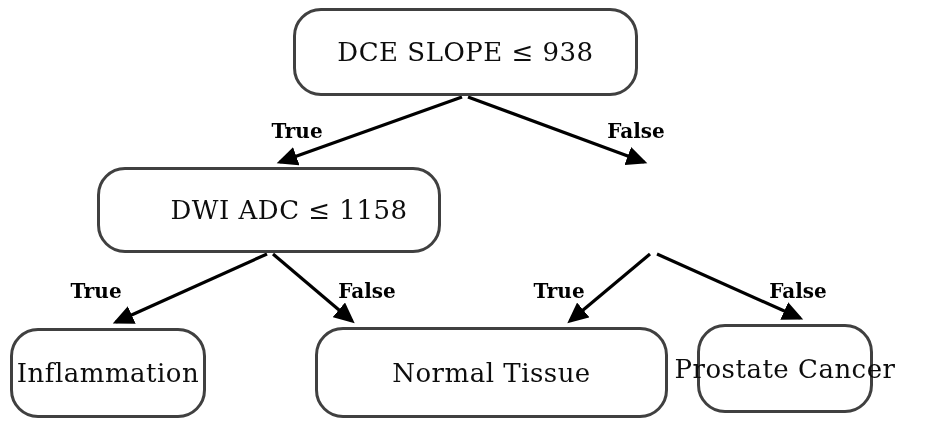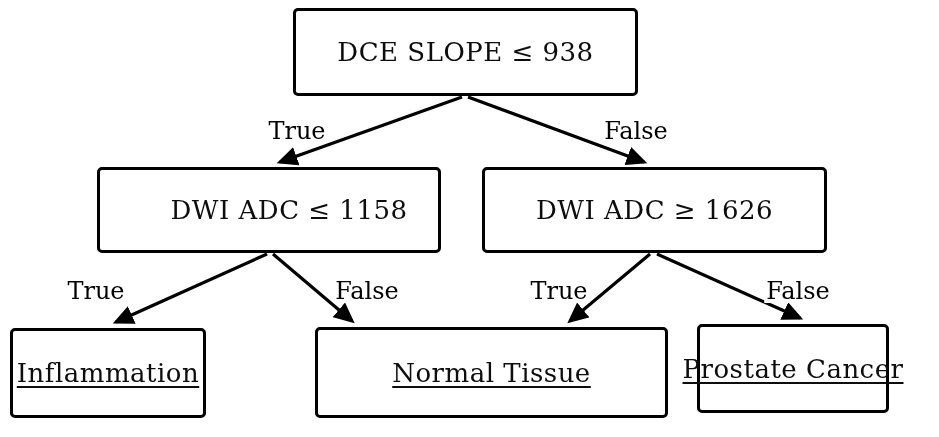--- a/index.html
+++ b/index.html
@@ -18,56 +18,55 @@
   #edge-layer {
     position: absolute;
     left: 0;
     top: 0;
     width: 939px;
     height: 437px;
   }
   .node {
     position: absolute;
     box-sizing: border-box;
-    border: 3px solid #000000;
-    border-radius: 5px;
+    border: 3px solid #404040;
+    border-radius: 28px;
     background: #ffffff;
     display: flex;
     align-items: center;
     justify-content: center;
     text-align: center;
   }
   .node-label {
     font-size: 26px;
     color: #0d0d0d;
     letter-spacing: 0.5px;
     white-space: nowrap;
   }
   .leaf .node-label {
-    text-decoration: underline;
     text-underline-offset: 4px;
   }
   .edge-label {
     position: absolute;
     transform: translate(-50%, -50%);
-    font-weight: normal;
-    font-size: 24px;
+    font-weight: bold;
+    font-size: 20px;
     color: #000000;
     white-space: nowrap;
     background: #ffffff;
     line-height: 1;
     padding: 0 2px;
   }
   
   #node-root   { left: 293px; top: 8px;   width: 345px; height: 88px; }
   #node-left   { left: 97px;  top: 167px; width: 344px; height: 86px; padding-left: 40px; }
   #node-right  { left: 482px; top: 167px; width: 345px; height: 86px; }
   #leaf-inflammation   { left: 10px;  top: 328px; width: 196px; height: 90px; }
   #leaf-normal-tissue  { left: 315px; top: 327px; width: 353px; height: 91px; }
-  #leaf-prostate-cancer{ left: 697px; top: 324px; width: 192px; height: 89px; }
+  #leaf-prostate-cancer{ left: 697px; top: 324px; width: 176px; height: 89px; }
   
   #label-root-true   { left: 297px; top: 131px; }
   #label-root-false  { left: 636px; top: 131px; }
   #label-left-true   { left: 96px;  top: 291px; }
   #label-left-false  { left: 367px; top: 291px; }
   #label-right-true  { left: 559px; top: 291px; }
   #label-right-false { left: 798px; top: 291px; }
 </style>
 </head>
 <body>
@@ -89,23 +88,20 @@
   </svg>
 
   <div class="node" id="node-root">
     <span class="node-label">DCE SLOPE ≤ 938</span>
   </div>
 
   <div class="node" id="node-left">
     <span class="node-label">DWI ADC ≤ 1158</span>
   </div>
 
-  <div class="node" id="node-right">
-    <span class="node-label">DWI ADC ≥ 1626</span>
-  </div>
 
   <div class="node leaf" id="leaf-inflammation">
     <span class="node-label">Inflammation</span>
   </div>
 
   <div class="node leaf" id="leaf-normal-tissue">
     <span class="node-label">Normal Tissue</span>
   </div>
 
   <div class="node leaf" id="leaf-prostate-cancer">

